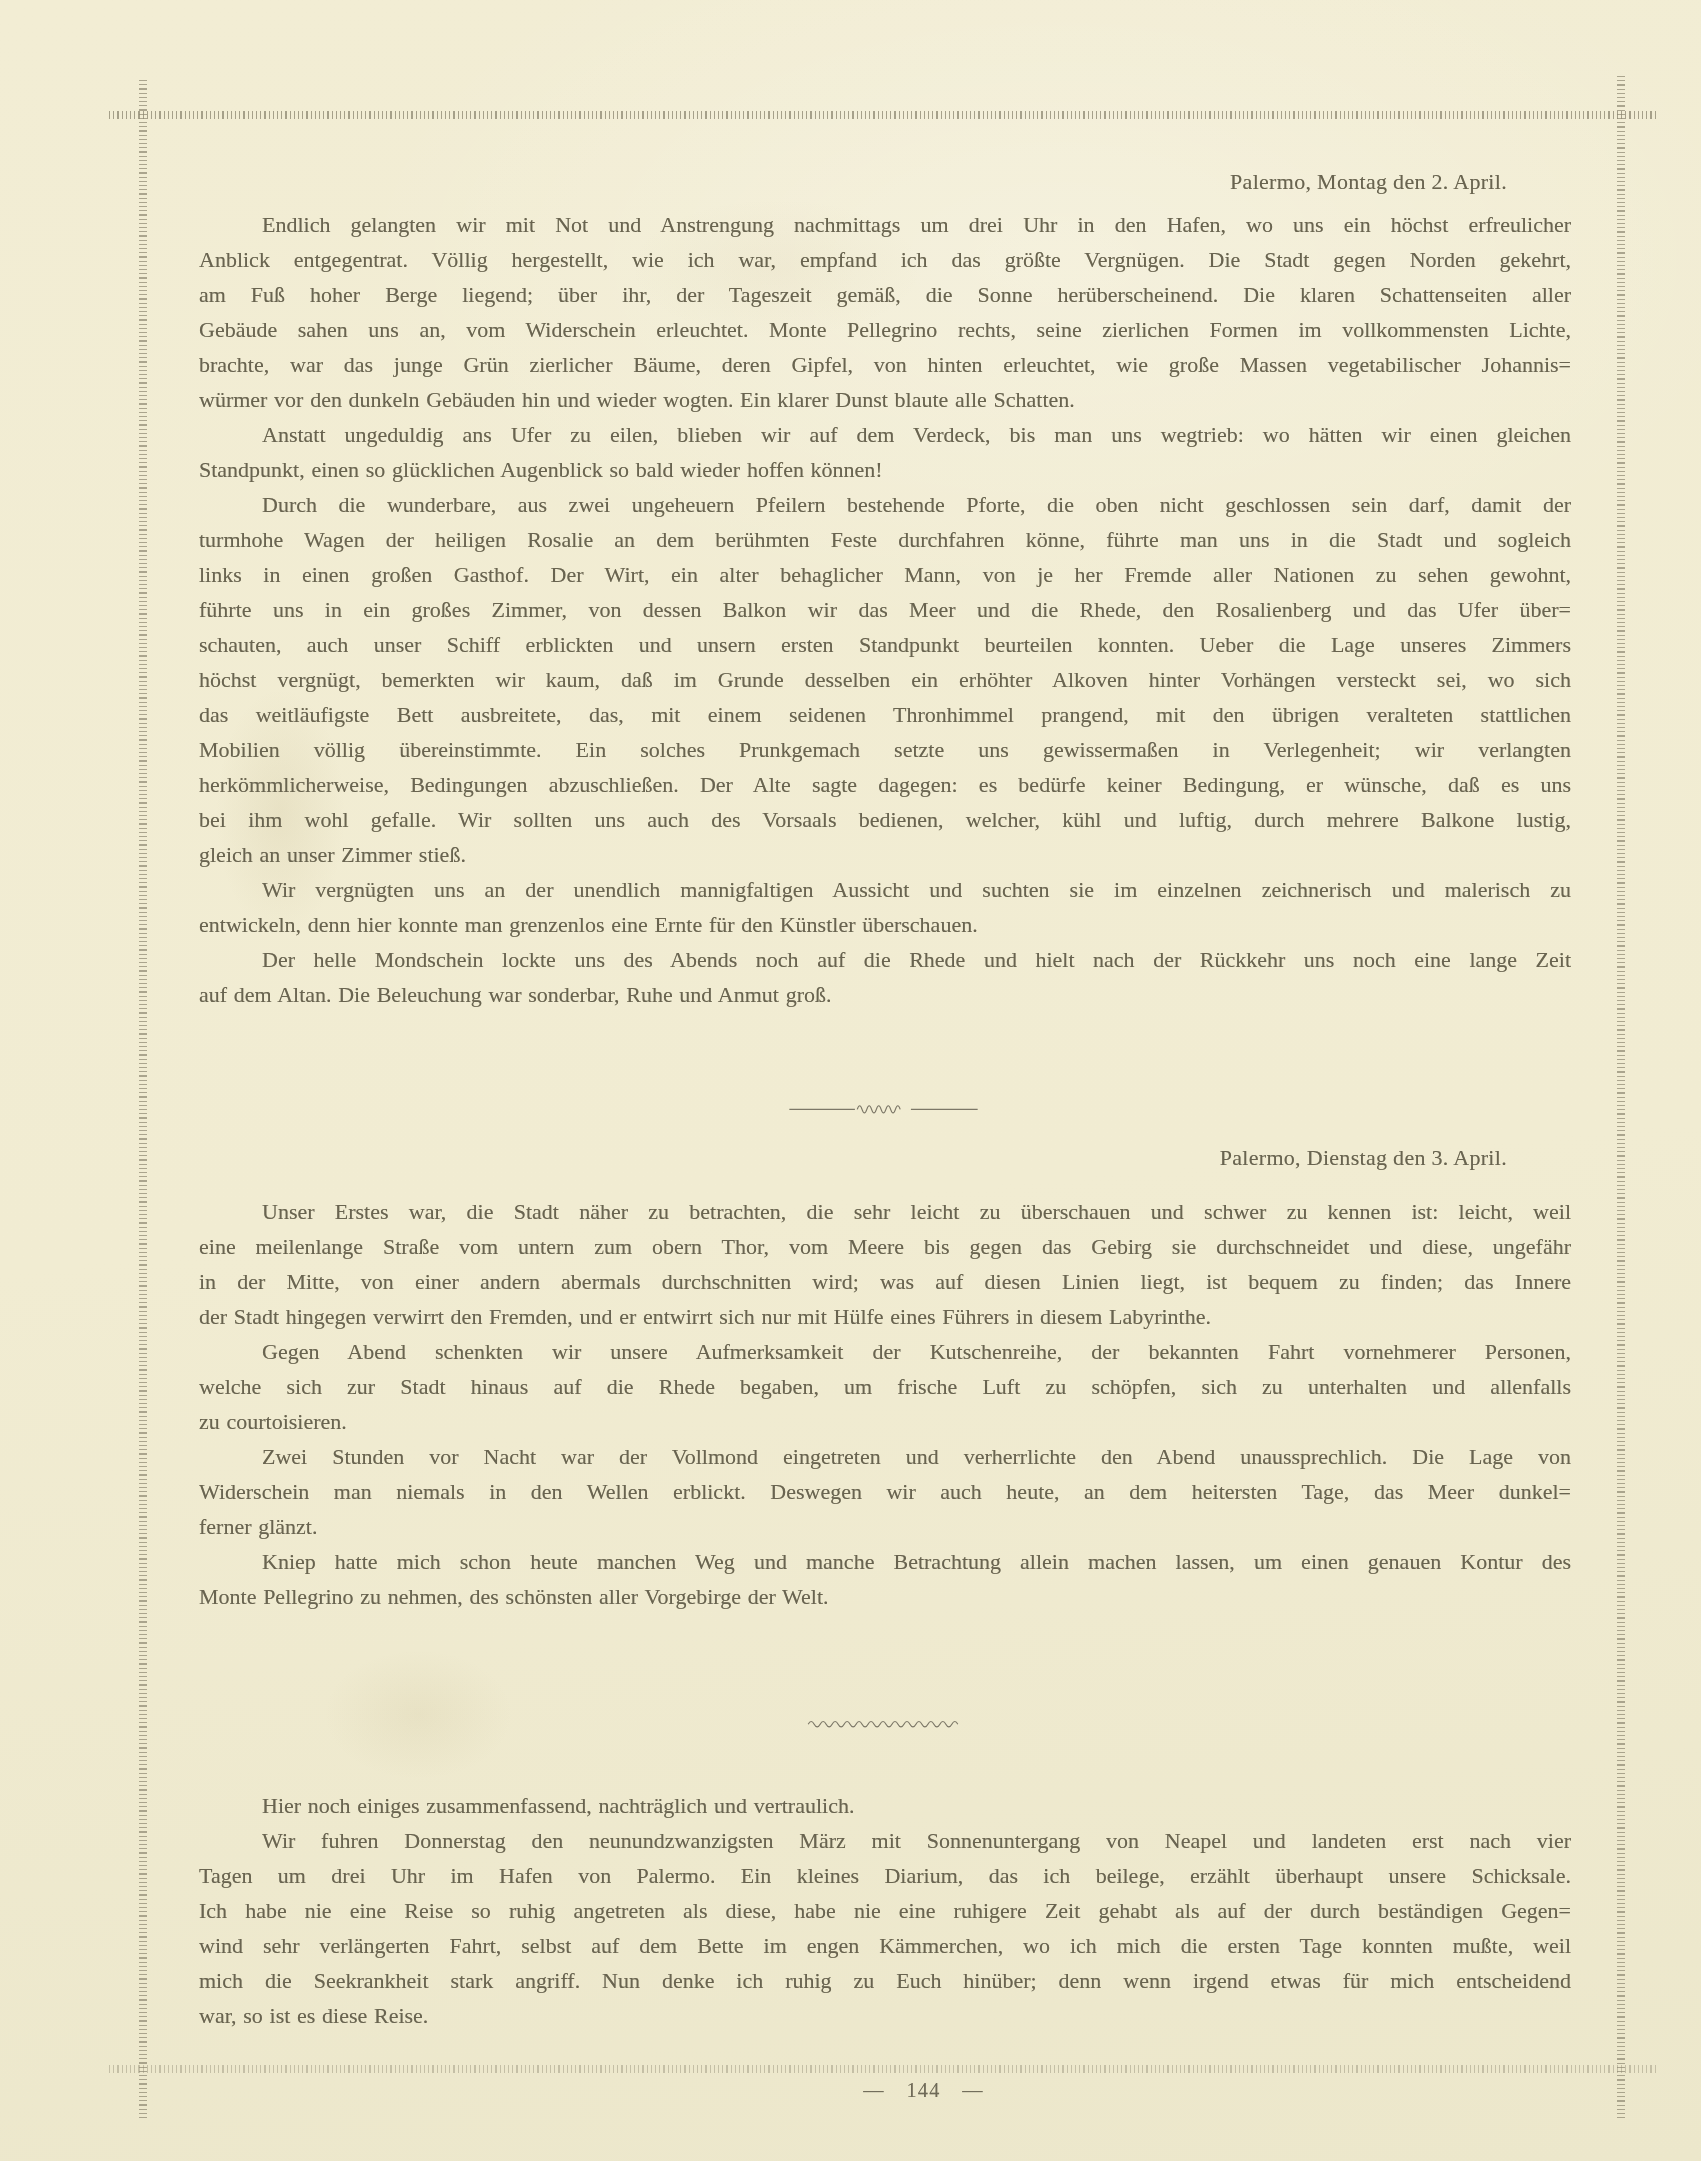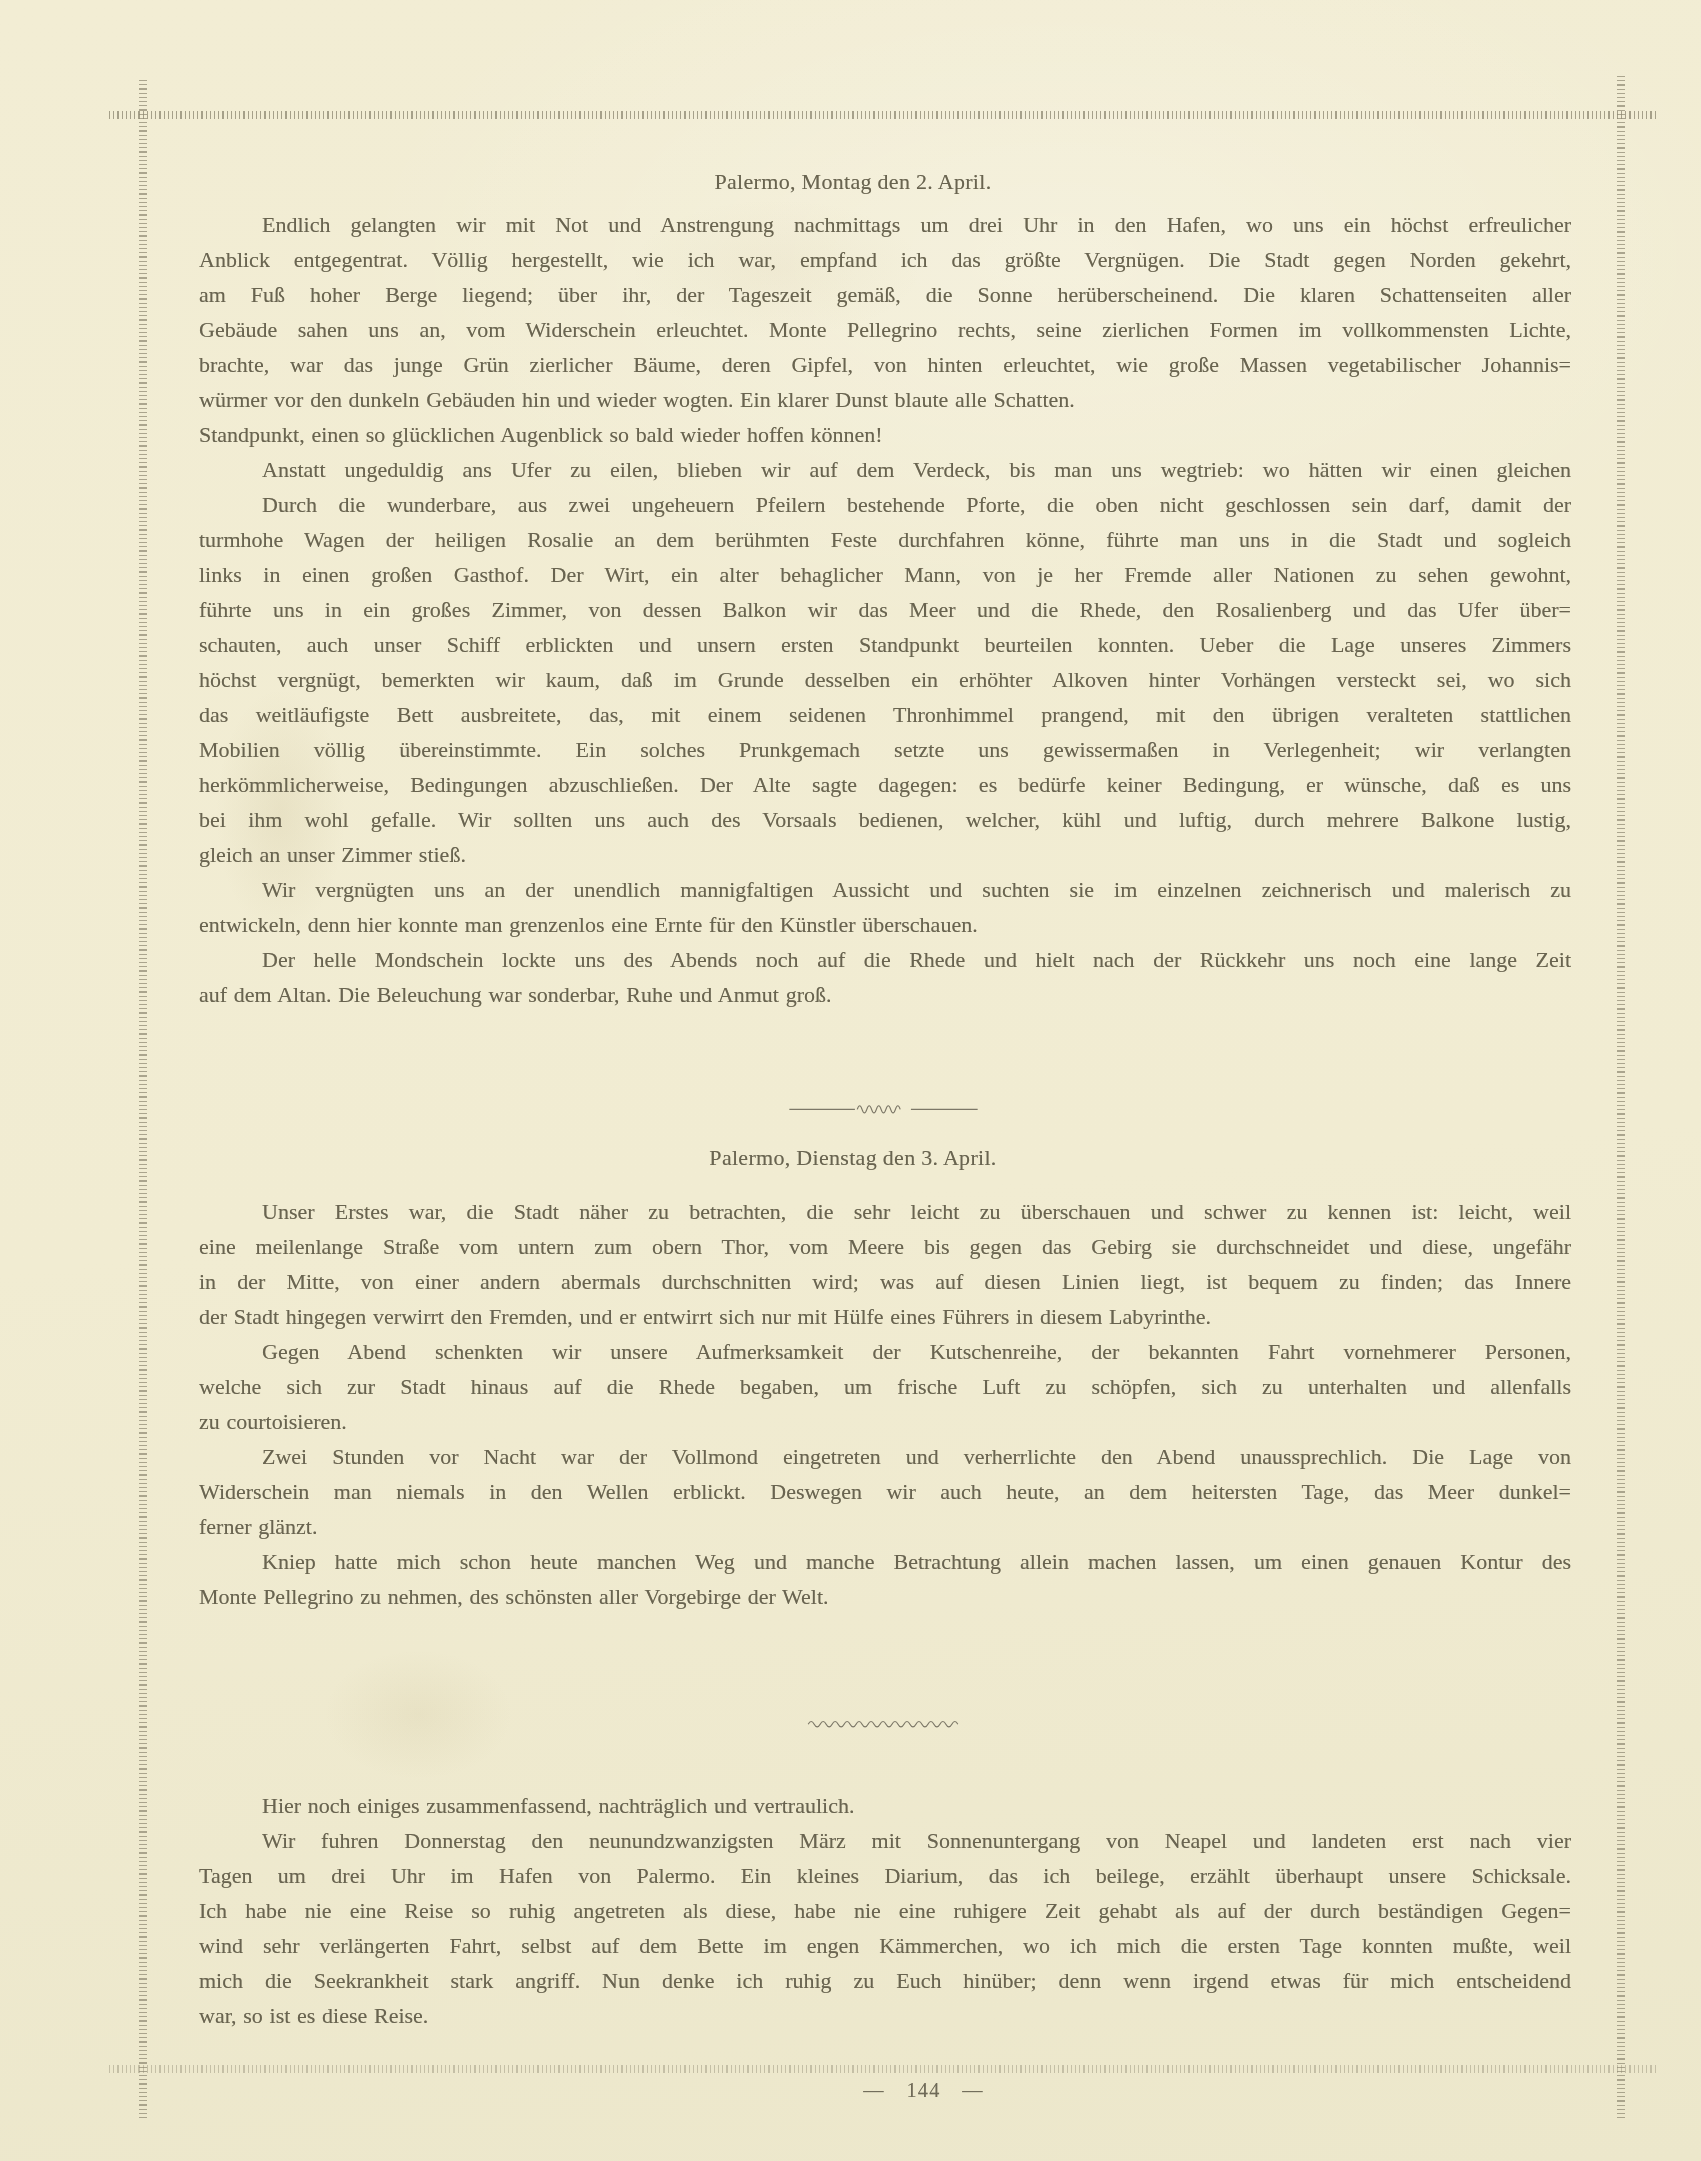--- a/index.html
+++ b/index.html
@@ -49,21 +49,21 @@
   .heading, .entry {
     position: absolute;
     left: 199px;
     width: 1372px;
     color: var(--color-ink, #696450);
     font-size: 22px;
     line-height: 35px;
     text-shadow: 0 0 0.6px rgba(105,100,80,0.45);
   }
   .heading {
-    text-align: center;
+    text-align: right;
     padding-right: 65px;
     width: 1308px;
     letter-spacing: 0.3px;
   }
   .heading1 { top: 164px; }
   .heading2 { top: 1140px; }
 
   .entry0 { top: 207px; }
   .entry1 { top: 1194px; }
   .entry2 { top: 1788px; }
@@ -134,22 +134,22 @@
   <div class="entry entry0">
       <div class="para">
         <div class="line first">Endlich gelangten wir mit Not und Anstrengung nachmittags um drei Uhr in den Hafen, wo uns ein höchst erfreulicher</div>
         <div class="line">Anblick entgegentrat. Völlig hergestellt, wie ich war, empfand ich das größte Vergnügen. Die Stadt gegen Norden gekehrt,</div>
         <div class="line">am Fuß hoher Berge liegend; über ihr, der Tageszeit gemäß, die Sonne herüberscheinend. Die klaren Schattenseiten aller</div>
         <div class="line">Gebäude sahen uns an, vom Widerschein erleuchtet. Monte Pellegrino rechts, seine zierlichen Formen im vollkommensten Lichte,</div>
         <div class="line">brachte, war das junge Grün zierlicher Bäume, deren Gipfel, von hinten erleuchtet, wie große Massen vegetabilischer Johannis=</div>
         <div class="line last">würmer vor den dunkeln Gebäuden hin und wieder wogten. Ein klarer Dunst blaute alle Schatten.</div>
       </div>
       <div class="para">
+        <div class="line first">Anstatt ungeduldig ans Ufer zu eilen, blieben wir auf dem Verdeck, bis man uns wegtrieb: wo hätten wir einen gleichen</div>
         <div class="line last">Standpunkt, einen so glücklichen Augenblick so bald wieder hoffen können!</div>
-        <div class="line first">Anstatt ungeduldig ans Ufer zu eilen, blieben wir auf dem Verdeck, bis man uns wegtrieb: wo hätten wir einen gleichen</div>
       </div>
       <div class="para">
         <div class="line first">Durch die wunderbare, aus zwei ungeheuern Pfeilern bestehende Pforte, die oben nicht geschlossen sein darf, damit der</div>
         <div class="line">turmhohe Wagen der heiligen Rosalie an dem berühmten Feste durchfahren könne, führte man uns in die Stadt und sogleich</div>
         <div class="line">links in einen großen Gasthof. Der Wirt, ein alter behaglicher Mann, von je her Fremde aller Nationen zu sehen gewohnt,</div>
         <div class="line">führte uns in ein großes Zimmer, von dessen Balkon wir das Meer und die Rhede, den Rosalienberg und das Ufer über=</div>
         <div class="line">schauten, auch unser Schiff erblickten und unsern ersten Standpunkt beurteilen konnten. Ueber die Lage unseres Zimmers</div>
         <div class="line">höchst vergnügt, bemerkten wir kaum, daß im Grunde desselben ein erhöhter Alkoven hinter Vorhängen versteckt sei, wo sich</div>
         <div class="line">das weitläufigste Bett ausbreitete, das, mit einem seidenen Thronhimmel prangend, mit den übrigen veralteten stattlichen</div>
         <div class="line">Mobilien völlig übereinstimmte. Ein solches Prunkgemach setzte uns gewissermaßen in Verlegenheit; wir verlangten</div>

